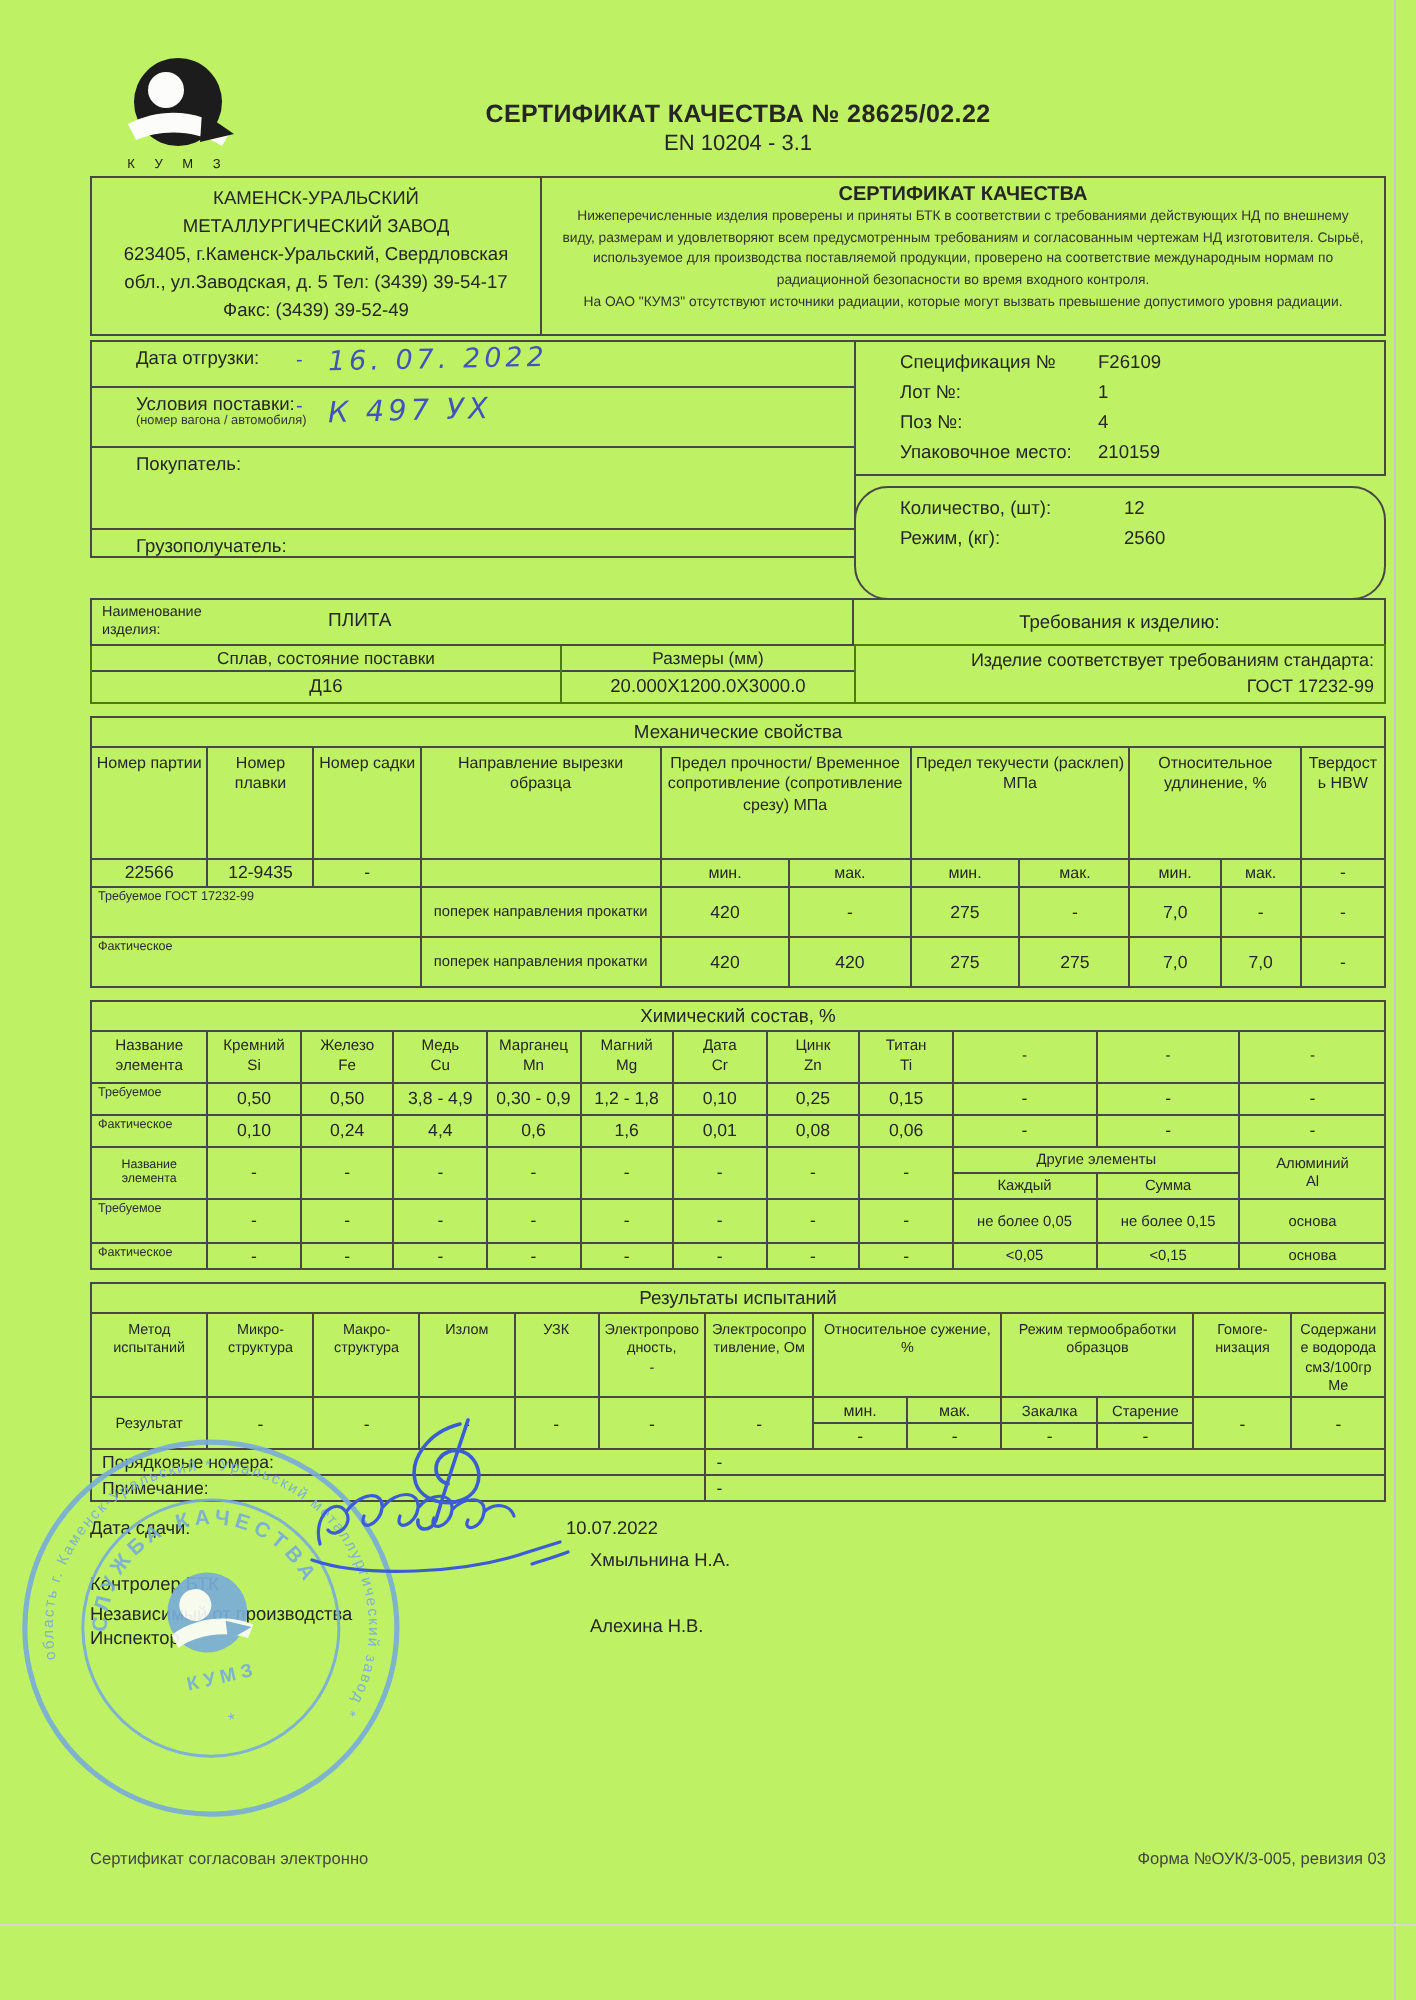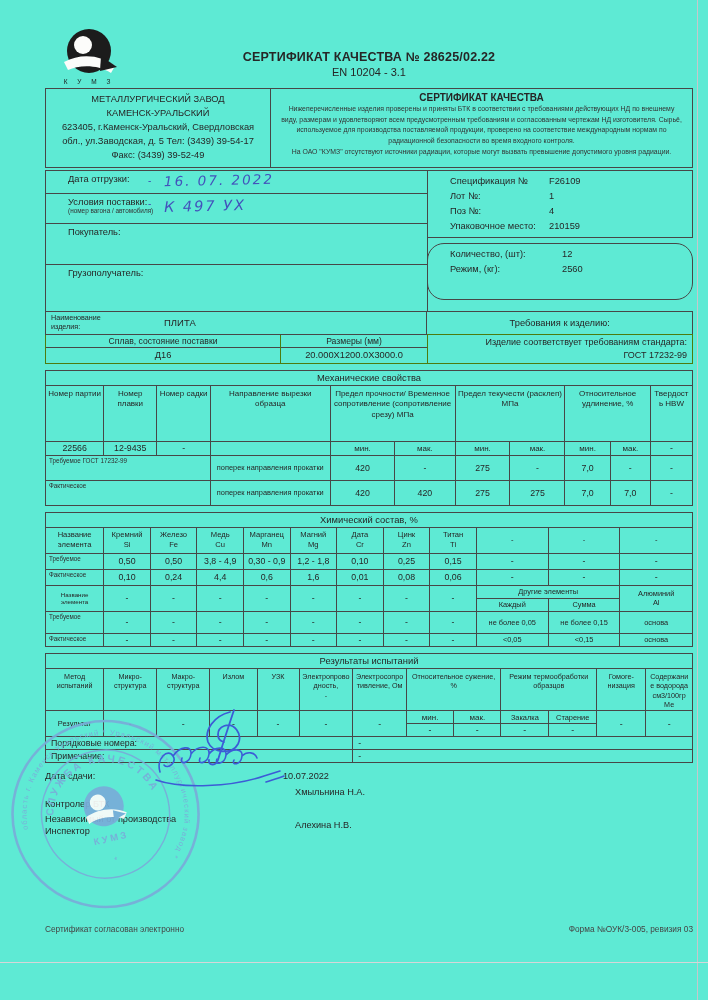--- a/index.html
+++ b/index.html
@@ -1,17 +1,17 @@
 <!DOCTYPE html>
 <html><head>
 <meta charset="utf-8">
 <style>
   * { margin:0; padding:0; box-sizing:border-box; }
   html,body { background:#ffffff; }
-  .page { position:relative; width:708px; height:1000px; background:#5eead4; overflow:hidden;
+  .page { position:relative; width:708px; height:1000px; background:#bef264; overflow:hidden;
           font-family:"Liberation Sans",sans-serif; color:#262626; }
   .content { position:absolute; left:45px; top:26px; width:648px; }
 
   
   .scan-r { position:absolute; right:10px; top:0; width:1px; height:100%; background:#c6c8cb; }
   .scan-b { position:absolute; left:0; top:962px; height:1px; width:100%; background:#d6d6d8; }
 
   
   .hdr { position:relative; height:62px; }
   .logo { position:absolute; left:6px; top:0; }
@@ -26,21 +26,21 @@
   .headbox-right { flex:1; padding:3px 10px 4px; text-align:center; }
   .hb-title { font-size:10px; font-weight:bold; margin-bottom:1px; }
   .hb-body { font-size:6.9px; line-height:1.55; color:#333; }
 
   
   .ship { display:flex; margin-top:2px; }
   .ship-left { width:383px; }
   .ship-right { width:266px; margin-left:-1px; }
   .sbox { border:1px solid #474747; margin-top:-1px; position:relative; font-size:9.3px; padding:3px 22px; }
   .sbox:first-child { margin-top:0; }
-  .h24{height:24px} .h31{height:31px} .h42{height:42px} .h32{height:48px} .h68{height:68px} .h57{height:57px}
+  .h24{height:24px} .h31{height:31px} .h42{height:42px} .h32{height:15px} .h68{height:68px} .h57{height:57px}
   .dash-mark { position:absolute; left:102px; top:4px; font-size:10px; color:#3f4fb4; }
   .hw { font-family:"DejaVu Sans",sans-serif; font-style:italic; color:#4353bc; }
   .hw-date { position:absolute; left:118px; top:1px; font-size:13.5px; letter-spacing:2px; transform:rotate(-1.2deg); }
   .hw-wagon { position:absolute; left:118px; top:4px; font-size:14.5px; letter-spacing:2px; transform:rotate(-1.5deg); }
   .sublab { font-size:6.4px; color:#333; }
   .rline { line-height:15px; white-space:nowrap; }
   .rlbl { display:inline-block; min-width:99px; }
   .rlbl2 { display:inline-block; min-width:112px; }
   .gap5 { margin-top:5px;border-radius:17px; }
 
@@ -104,22 +104,22 @@
         <text x="38" y="58" text-anchor="middle" font-size="6.5" letter-spacing="4" fill="#1c1c1c">К У М З</text>
       </svg>
       <div class="titles">
         <div class="t1">СЕРТИФИКАТ КАЧЕСТВА № 28625/02.22</div>
         <div class="t2">EN 10204 - 3.1</div>
       </div>
     </div>
 
     <div class="bx headbox">
       <div class="headbox-left">
+        <div>КАМЕНСК-УРАЛЬСКИЙ</div>
         <div>МЕТАЛЛУРГИЧЕСКИЙ ЗАВОД</div>
-        <div>КАМЕНСК-УРАЛЬСКИЙ</div>
         <div>623405, г.Каменск-Уральский, Свердловская</div>
         <div>обл., ул.Заводская, д. 5 Тел: (3439) 39-54-17</div>
         <div>Факс: (3439) 39-52-49</div>
       </div>
       <div class="headbox-right">
         <div class="hb-title">СЕРТИФИКАТ КАЧЕСТВА</div>
         <div class="hb-body">Нижеперечисленные изделия проверены и приняты БТК в соответствии с требованиями действующих НД по внешнему виду, размерам и удовлетворяют всем предусмотренным требованиям и согласованным чертежам НД изготовителя. Сырьё, используемое для производства поставляемой продукции, проверено на соответствие международным нормам по радиационной безопасности во время входного контроля.</div>
         <div class="hb-body">На ОАО "КУМЗ" отсутствуют источники радиации, которые могут вызвать превышение допустимого уровня радиации.</div>
       </div>
     </div>

